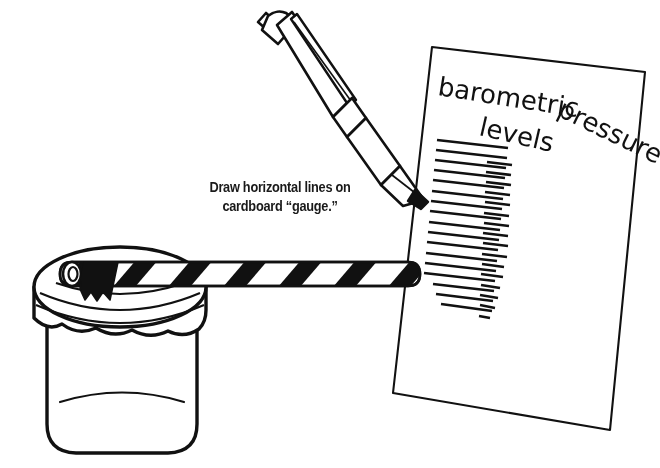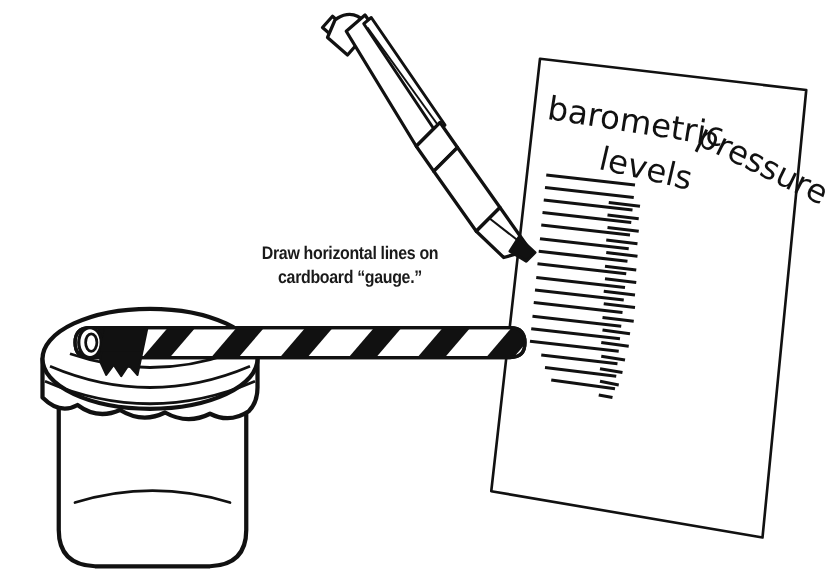--- a/index.html
+++ b/index.html
@@ -23,21 +23,21 @@
     position: absolute;
     left: 0;
     top: 0;
     width: 660px;
     height: 468px;
     display: block;
   }
   .cap-layer {
     position: absolute;
     left: 0;
-    top: 16px;
+    top: 0;
     width: 660px;
     height: 428px;
     pointer-events: none;
   }
   .caption {
     position: absolute;
     left: 170px;
     top: 178px;
     width: 220px;
     text-align: center;

